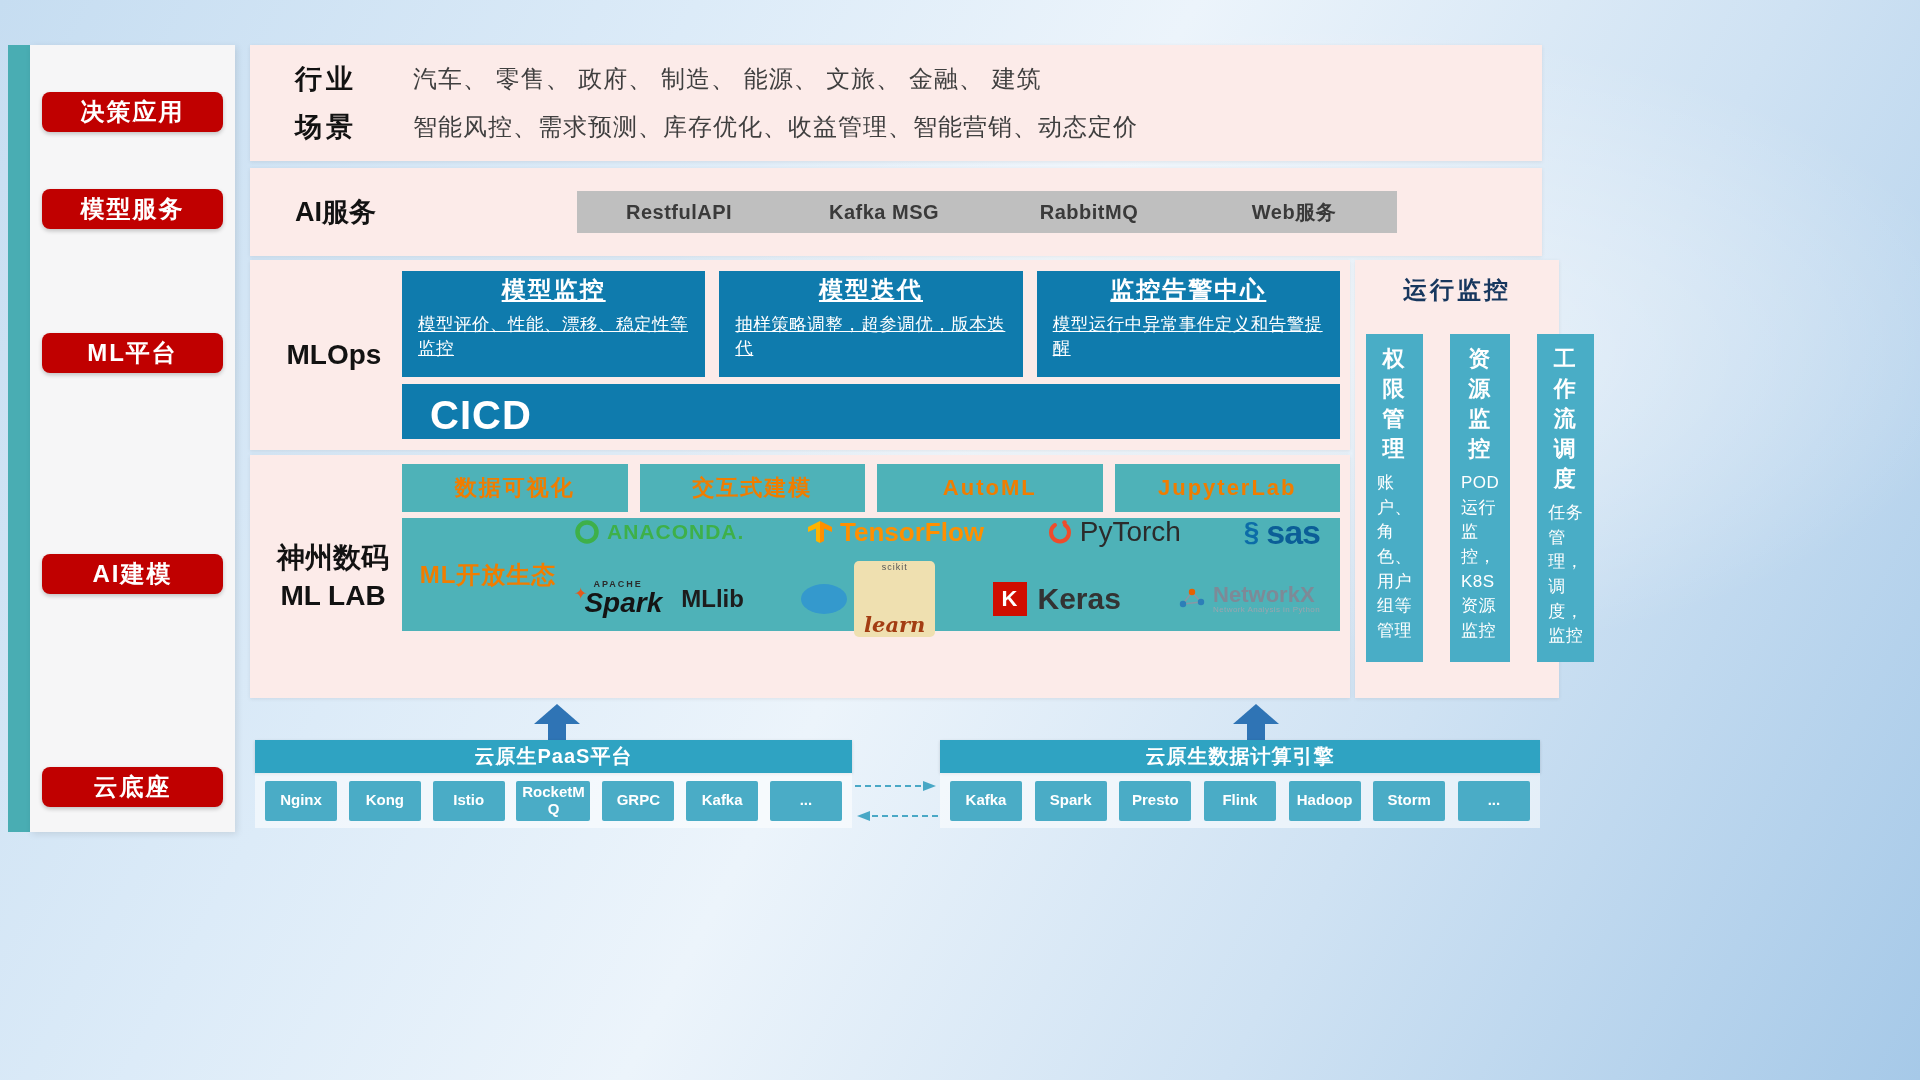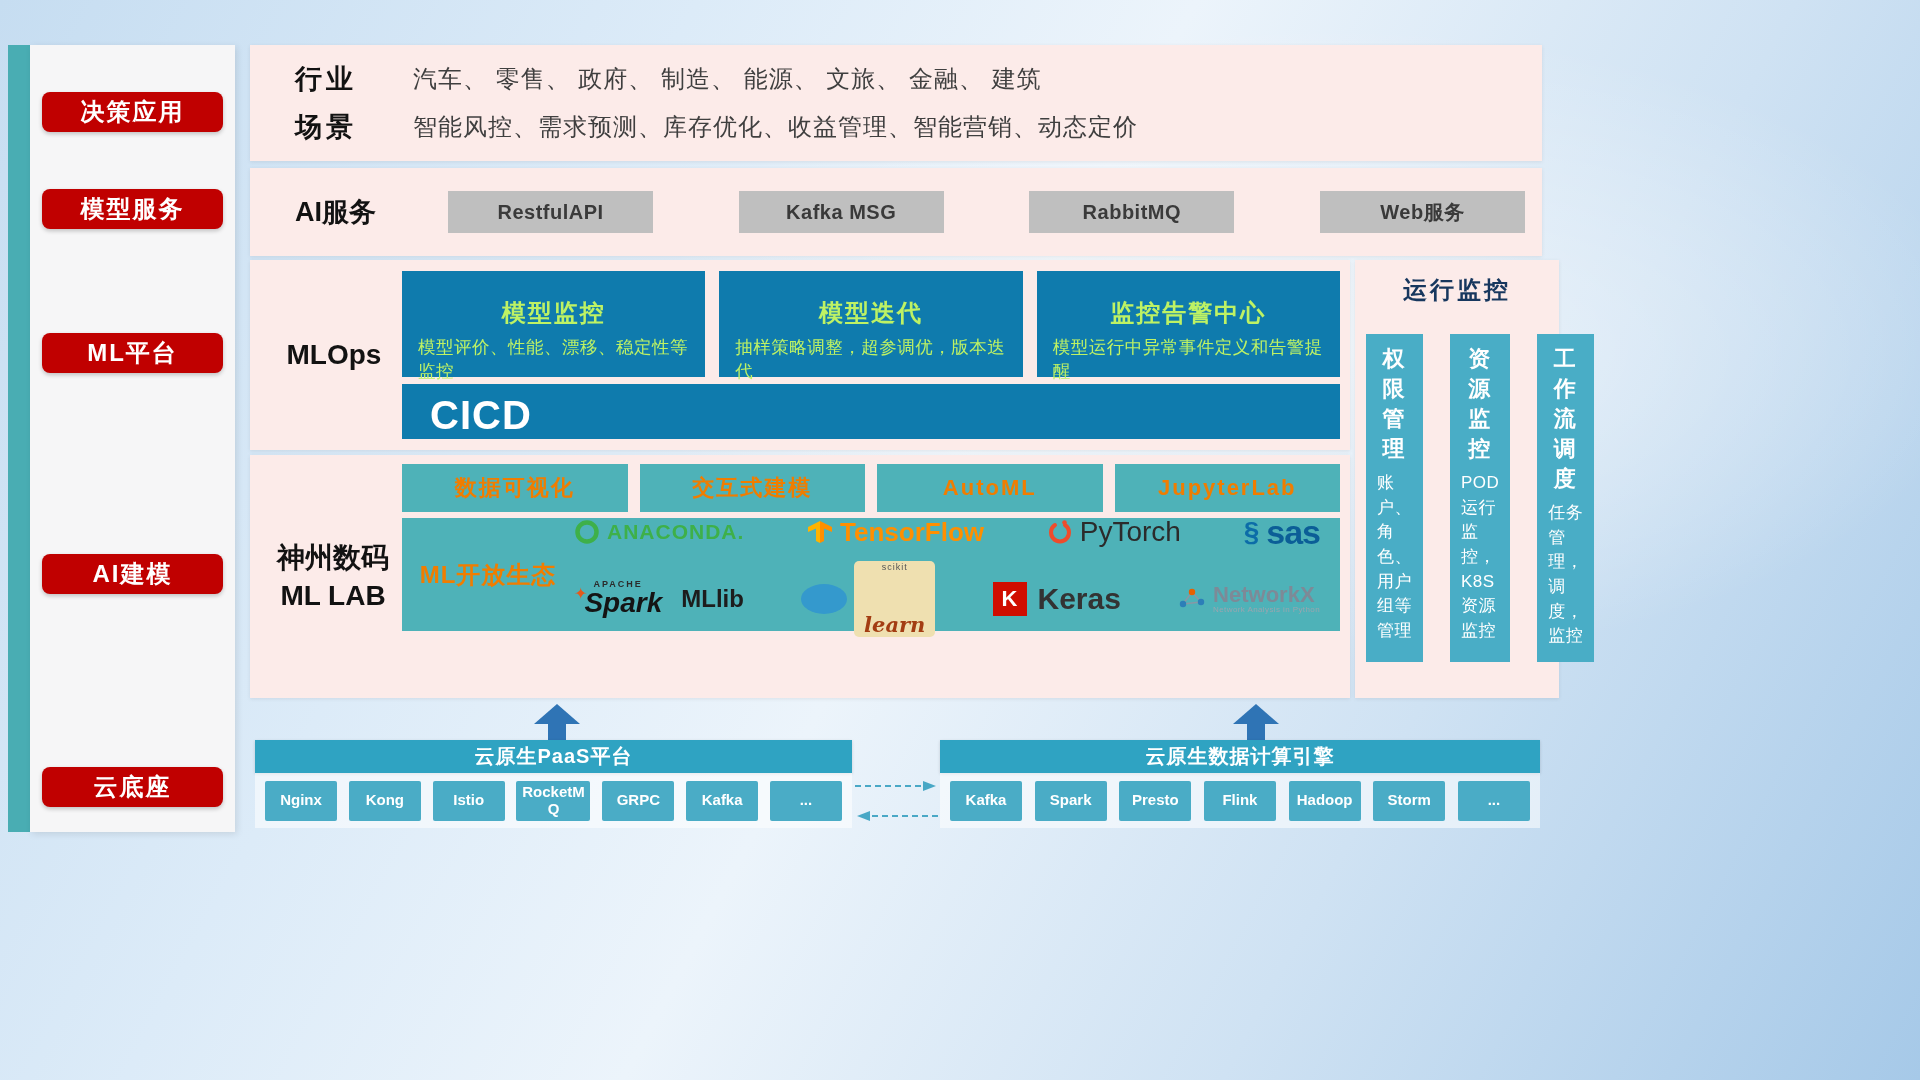--- a/index.html
+++ b/index.html
@@ -23,29 +23,29 @@
 
   
   .sec-industry { left:250px; top:45px; width:1292px; height:116px; display:flex; flex-direction:column; justify-content:center; gap:12px; padding:8px 20px 8px 45px; }
   .ind-row { display:flex; align-items:center; }
   .ind-label { width:118px; font-size:27px; font-weight:bold; color:#121212; letter-spacing:4px; }
   .ind-text { font-size:24px; color:#3f3f3f; letter-spacing:1px; }
 
   
   .sec-ai { left:250px; top:168px; width:1292px; height:88px; display:flex; align-items:center; padding-left:45px; }
   .ai-label { width:110px; font-size:27px; font-weight:bold; color:#121212; }
-  .ai-buttons { flex:1; display:flex; justify-content:space-between; padding-right:17px; margin-left:43px; }
+  .ai-buttons { flex:1; display:flex; justify-content:center; padding-right:17px; margin-left:43px; }
   .gray-btn { width:205px; height:42px; background:#bfbfbf; color:#3a3a3a; font-size:20px; font-weight:bold;
     display:flex; align-items:center; justify-content:center; letter-spacing:0.5px; }
 
   
   .sec-mlops { left:250px; top:260px; width:1100px; height:190px; }
   .mlops-label { position:absolute; left:24px; top:0; height:100%; width:120px; display:flex; align-items:center; justify-content:center; font-size:28px; font-weight:bold; color:#121212; }
   .mlops-cards { position:absolute; left:152px; top:11px; width:938px; height:106px; display:flex; gap:14px; }
-  .blue-card { flex:1; background:#0f7bad; color:#bef264; padding:26px 16px 8px; }
+  .blue-card { flex:1; background:#0f7bad; color:#ffffff; padding:3px 16px 8px;text-decoration:underline; }
   .bc-title { text-align:center; font-size:24px; font-weight:bold; letter-spacing:2px; }
   .bc-desc { margin-top:7px; font-size:17.5px; line-height:1.35; letter-spacing:0.5px; }
   .cicd-bar { position:absolute; left:152px; top:124px; width:938px; height:55px; background:#0f7bad; display:flex; align-items:center; color:#fff; }
   .cicd-label { margin-left:28px; font-size:40px; font-weight:bold; letter-spacing:1px;margin-top:8px; }
   .cicd-tools { flex:1; display:flex; align-items:center; justify-content:space-between; margin:0 38px 0 50px; }
   .cicd-tool { font-size:20px; font-weight:600; text-align:center; line-height:1.05; }
   .t-gitlab { white-space:nowrap; }
   .t-jenkins { width:64px; word-break:break-all; }
   .t-bentoml { width:74px; word-break:break-all; }
   .t-screwdriver { width:100px; word-break:break-all; }

